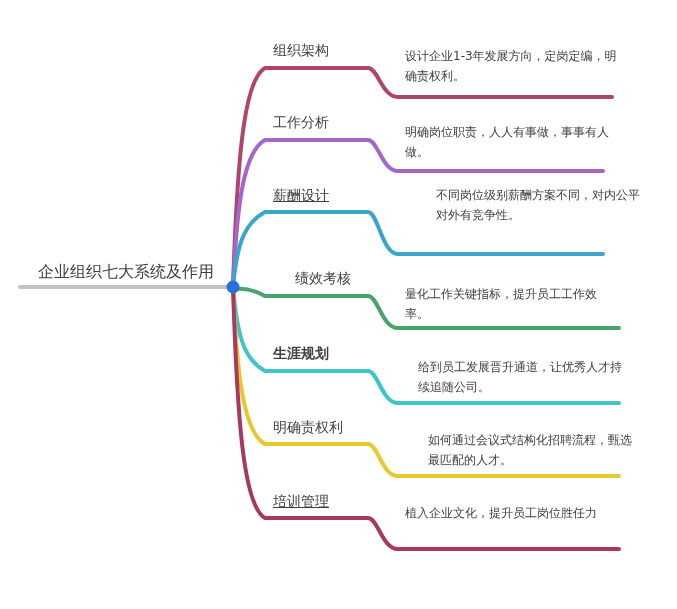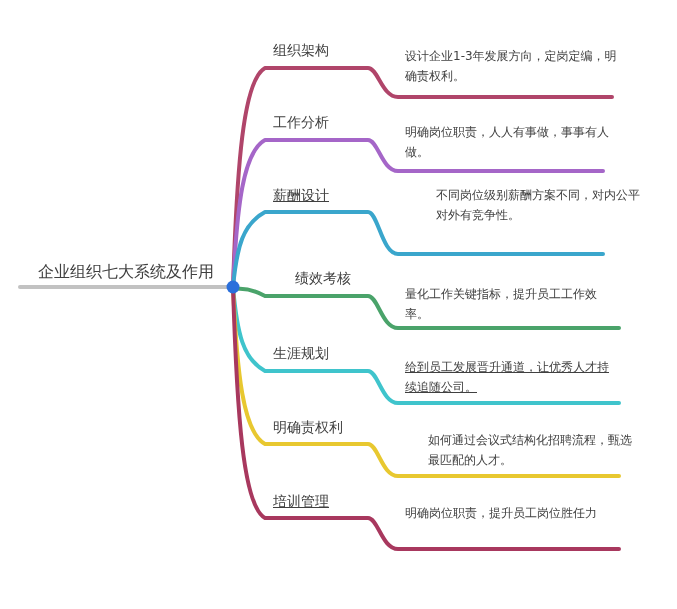--- a/index.html
+++ b/index.html
@@ -41,24 +41,24 @@
   </div>
   <div>
     <div class="txt branch-label" style="left:273px;top:185px;text-decoration:underline;">薪酬设计</div>
     <div class="txt desc" style="left:408px;top:185px;margin-left:28px;">不同岗位级别薪酬方案不同，对内公平对外有竞争性。</div>
   </div>
   <div>
     <div class="txt branch-label" style="left:273px;top:268px;margin-left:22px;">绩效考核</div>
     <div class="txt desc" style="left:405px;top:284px;">量化工作关键指标，提升员工工作效率。</div>
   </div>
   <div>
-    <div class="txt branch-label" style="left:273px;top:343px;">生涯规划</div>
-    <div class="txt desc" style="left:405px;top:357px;text-decoration:underline;">给到员工发展晋升通道，让优秀人才持续追随公司。</div>
+    <div class="txt branch-label" style="left:273px;top:343px;font-weight:bold;">生涯规划</div>
+    <div class="txt desc" style="left:418px;top:357px;">给到员工发展晋升通道，让优秀人才持续追随公司。</div>
   </div>
   <div>
     <div class="txt branch-label" style="left:273px;top:417px;">明确责权利</div>
     <div class="txt desc" style="left:405px;top:430px;margin-left:23px;">如何通过会议式结构化招聘流程，甄选最匹配的人才。</div>
   </div>
   <div>
     <div class="txt branch-label" style="left:273px;top:491px;text-decoration:underline;">培训管理</div>
-    <div class="txt desc" style="left:405px;top:503px;">明确岗位职责，提升员工岗位胜任力</div>
+    <div class="txt desc" style="left:405px;top:503px;">植入企业文化，提升员工岗位胜任力</div>
   </div>
 </div>
 
 </body></html>

